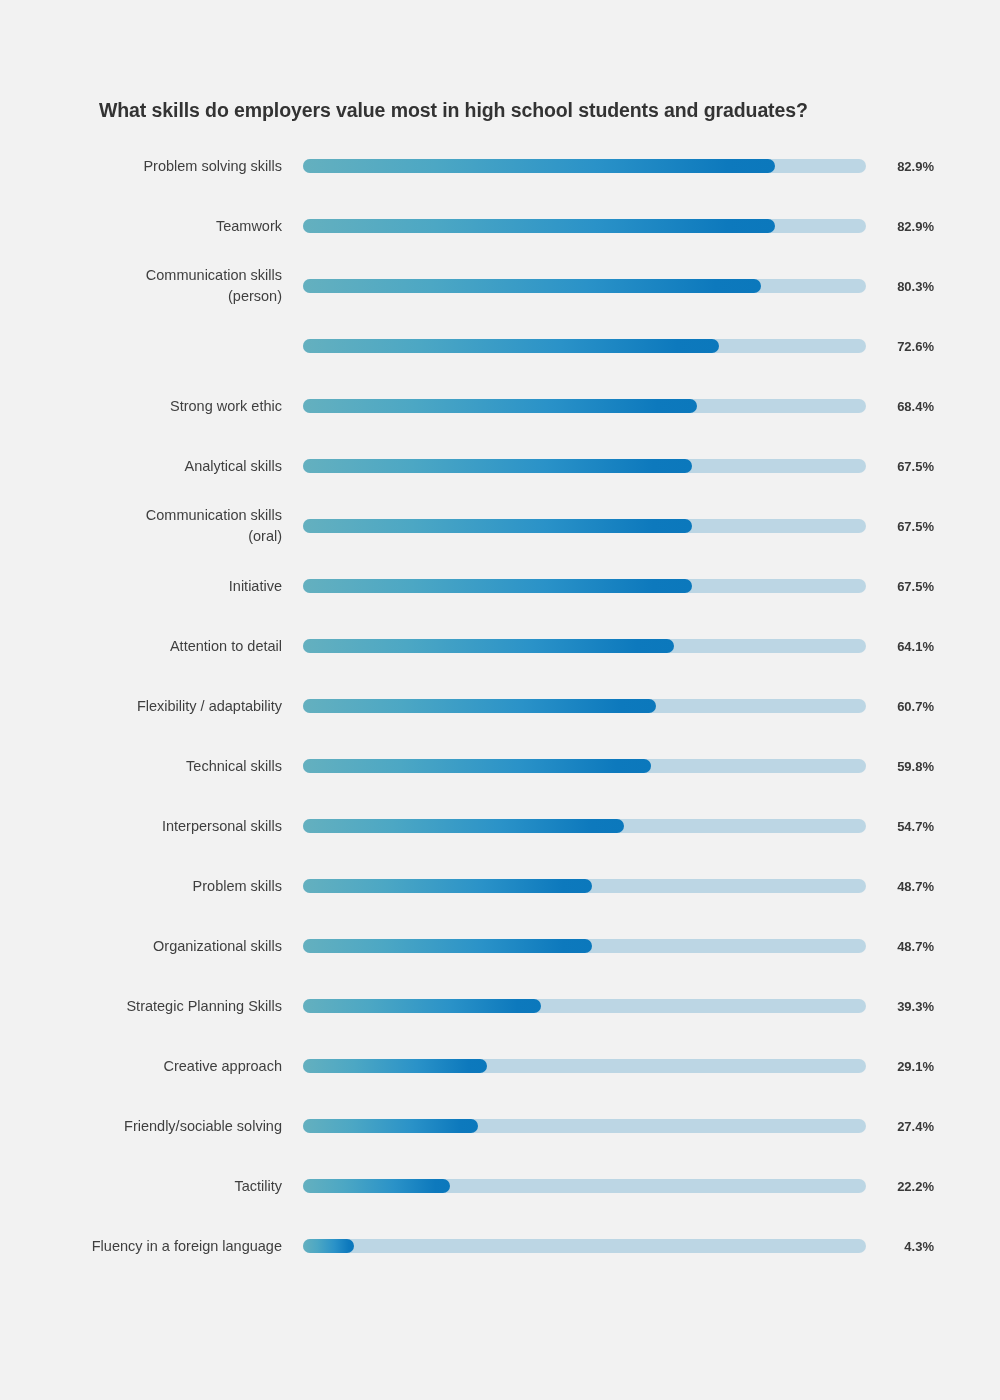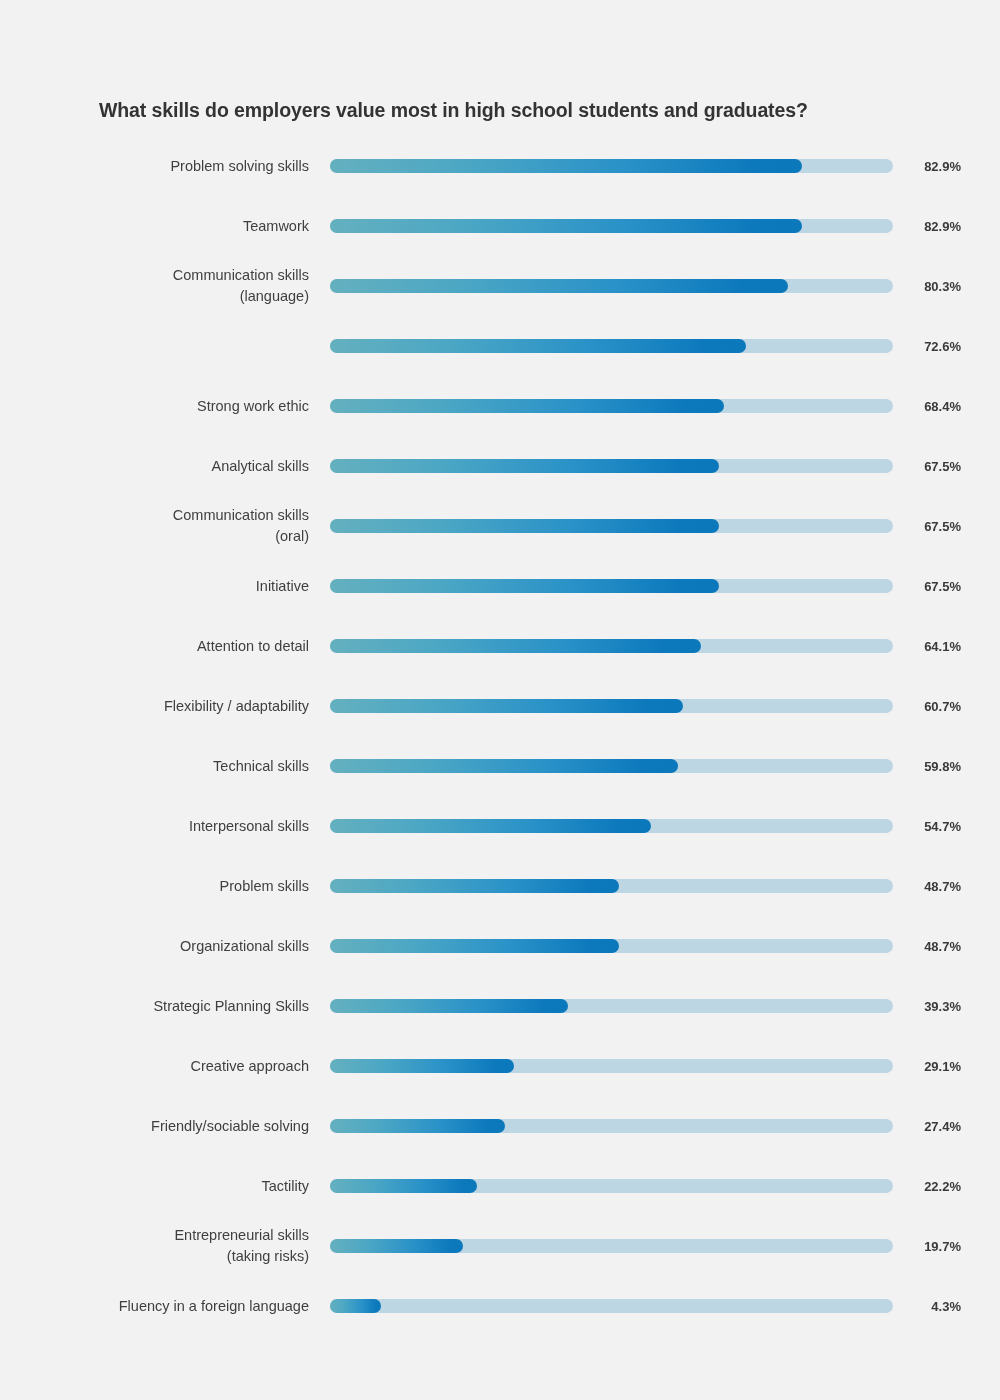--- a/index.html
+++ b/index.html
@@ -31,21 +31,20 @@
     letter-spacing: -0.1px;
     line-height: 24px;
     white-space: nowrap;
     margin-top: 26px;
   }
   .rows {
     position: absolute;
     left: 0;
     top: 136px;
     width: 828px;
-    padding-left: 27px;
   }
   .row {
     position: relative;
     height: 60px;
     width: 1000px;
   }
   .row-label {
     position: absolute;
     right: 718px;       
     width: 230px;
@@ -124,21 +123,21 @@
         </div>
         <div class="bar-wrap">
           <div class="bar-track"></div>
           <div class="bar-fill" style="width: 471.5px;"></div>
         </div>
         <div class="row-value">82.9%</div>
       </div>
       <div class="row">
         <div class="row-label">
           <span class="l1">Communication skills</span>
-          <span class="l2">(language)</span>
+          <span class="l2">(person)</span>
         </div>
         <div class="bar-wrap">
           <div class="bar-track"></div>
           <div class="bar-fill" style="width: 457.6px;"></div>
         </div>
         <div class="row-value">80.3%</div>
       </div>
       <div class="row">
         <div class="bar-wrap">
           <div class="bar-track"></div>
@@ -282,31 +281,20 @@
           <span class="l1">Tactility</span>
         </div>
         <div class="bar-wrap">
           <div class="bar-track"></div>
           <div class="bar-fill" style="width: 146.8px;"></div>
         </div>
         <div class="row-value">22.2%</div>
       </div>
       <div class="row">
         <div class="row-label">
-          <span class="l1">Entrepreneurial skills</span>
-          <span class="l2">(taking risks)</span>
-        </div>
-        <div class="bar-wrap">
-          <div class="bar-track"></div>
-          <div class="bar-fill" style="width: 133.4px;"></div>
-        </div>
-        <div class="row-value">19.7%</div>
-      </div>
-      <div class="row">
-        <div class="row-label">
           <span class="l1">Fluency in a foreign language</span>
         </div>
         <div class="bar-wrap">
           <div class="bar-track"></div>
           <div class="bar-fill" style="width: 51px;"></div>
         </div>
         <div class="row-value">4.3%</div>
       </div>
     </div>
 

